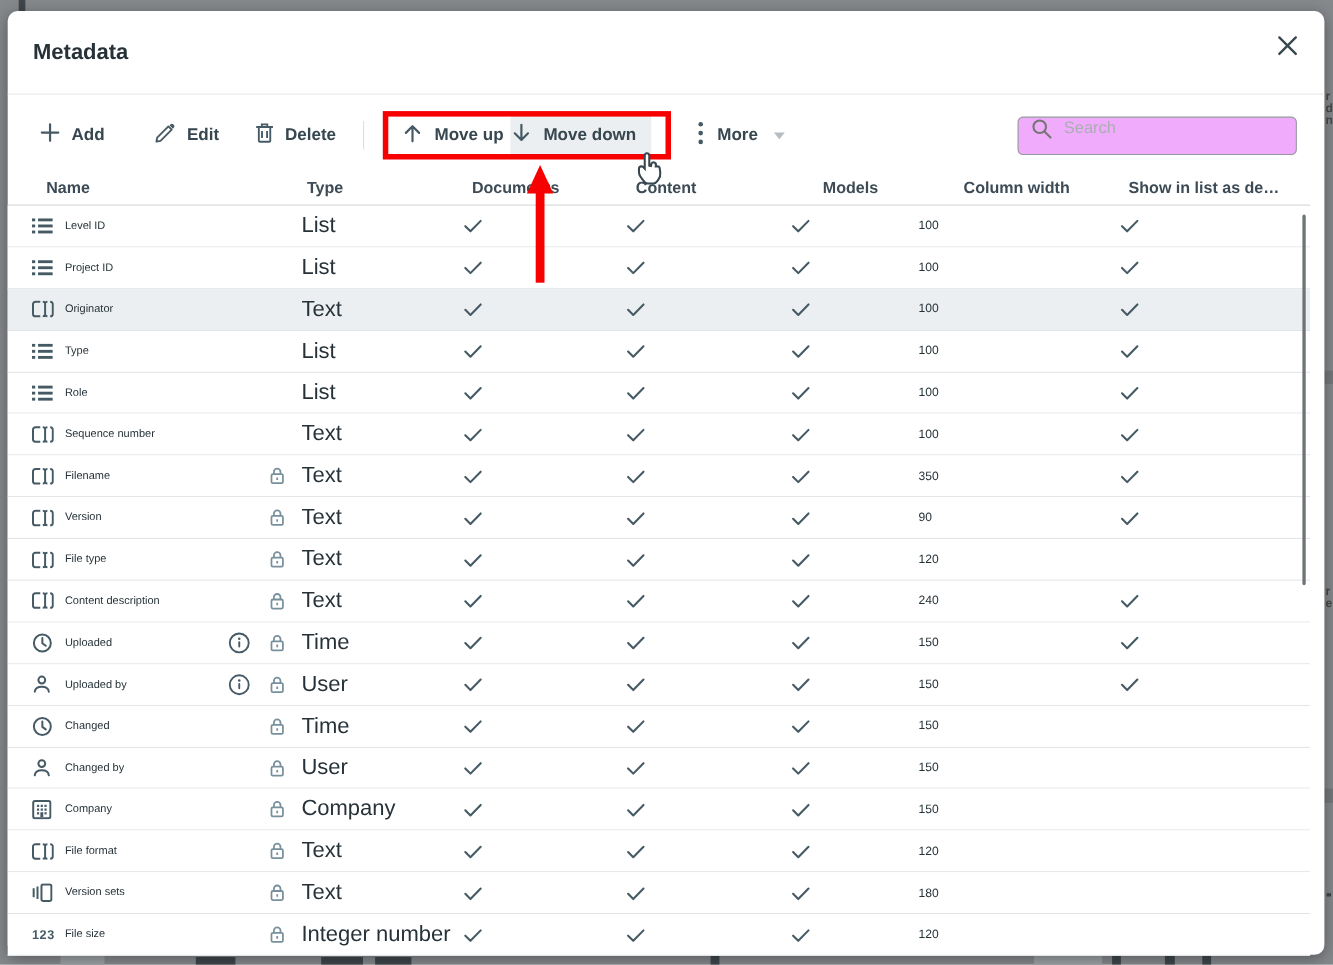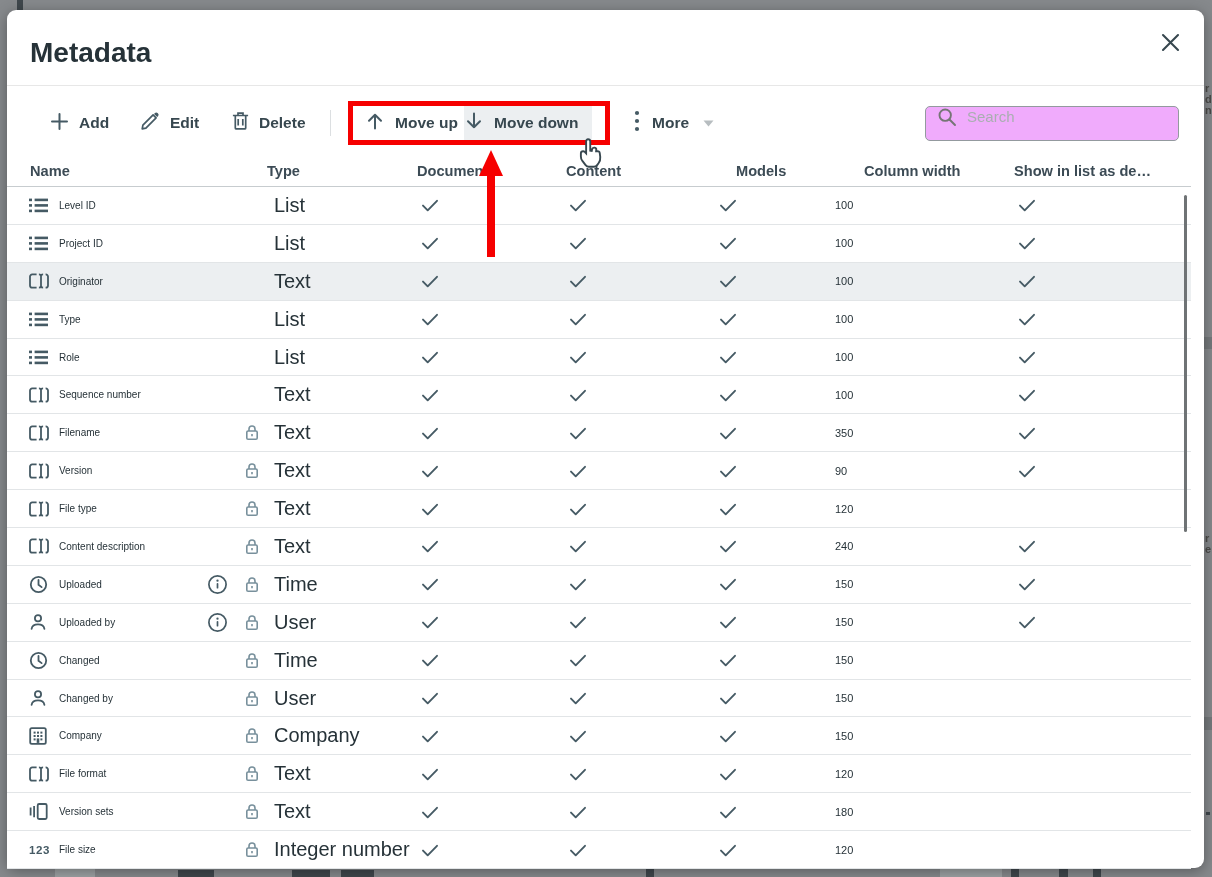--- a/index.html
+++ b/index.html
@@ -10,44 +10,44 @@
   .frag{position:absolute;z-index:1}
   .frag.dark{background:#3F474C}
   .frag.light{background:#9DA2A4}
   .frag.band{background:#75797C}
   .clip-col{position:absolute;z-index:1;width:9px;font-size:11px;font-weight:700;
             color:#4A4A48;line-height:11px;overflow:hidden}
 
   
   .modal{position:absolute;left:7px;top:10px;width:1197px;height:858px;background:#FFFFFF;
          border-radius:9px;box-shadow:0 3px 14px rgba(0,0,0,.35);z-index:5}
-  .title{position:absolute;left:23px;top:27px;font-size:28px;font-weight:700;color:#263238;white-space:nowrap}
+  .title{position:absolute;left:23px;top:27px;font-size:20px;font-weight:700;color:#263238;white-space:nowrap}
   .close-btn{position:absolute;left:1152px;top:23px;width:22px;height:22px;cursor:pointer;
              display:flex;align-items:center;justify-content:center}
   .title-divider{position:absolute;left:0;top:75px;width:1197px;height:1px;background:#E7E7E7}
 
   
   .tbtn{position:absolute;top:93px;height:40px;display:flex;align-items:center;gap:10px;
         font-size:15.5px;font-weight:600;color:#37474F;cursor:pointer;white-space:nowrap}
-  .tb-add{left:43px}.tb-edit{left:133px}.tb-delete{left:225px}
+  .tb-add{left:29px}.tb-edit{left:133px}.tb-delete{left:225px}
   .tb-moveup{left:358px}
   .tb-movedown{left:457px;width:128px;background:#ECEFF1;border-radius:4px;box-sizing:border-box}
   .tb-more{left:627px;gap:12px}
   .tb-sep{position:absolute;left:323px;top:100px;width:1px;height:26px;background:#DCDFE1}
   .caret{margin-left:2px;display:flex;align-items:center}
 
   .search-box{position:absolute;left:918px;top:96px;width:254px;height:35px;border:1.4px solid #939A9E;
               border-radius:5px;box-sizing:border-box;display:flex;align-items:flex-start;background:#f0abfc}
   .search-box .mag{margin:0 8px 0 11px;display:flex;align-items:center}
   .search-box input{border:none;outline:none;flex:1;font-size:15px;color:#263238;
                     font-family:"Liberation Sans",sans-serif;background:transparent;min-width:0}
   .search-box input::placeholder{color:#A9AEB1}
 
   
-  .thead{position:absolute;left:0;top:149px;width:1057px;height:27px}
+  .thead{position:absolute;left:12px;top:149px;width:1057px;height:27px}
   .hcell{position:absolute;top:4px;font-size:14.6px;font-weight:700;color:#3C4B55;white-space:nowrap}
   #rows{position:absolute;left:0;top:176px;width:1184px;border-top:1px solid #C7CCCF}
   .row{position:relative;height:36.9px;border-bottom:1px solid #E2E5E7;background:#fff}
   .row.selected{background:#ECEFF1}
   .cell{position:absolute;top:0;height:100%;display:flex;align-items:center;white-space:nowrap}
   .c-icon{left:22px;width:26px}
   .c-name{left:52px;font-size:10px}
   .c-info{left:200px;width:22px;cursor:pointer}
   .c-lock{left:238px;width:16px}
   .c-type{left:267px;font-size:20px}

